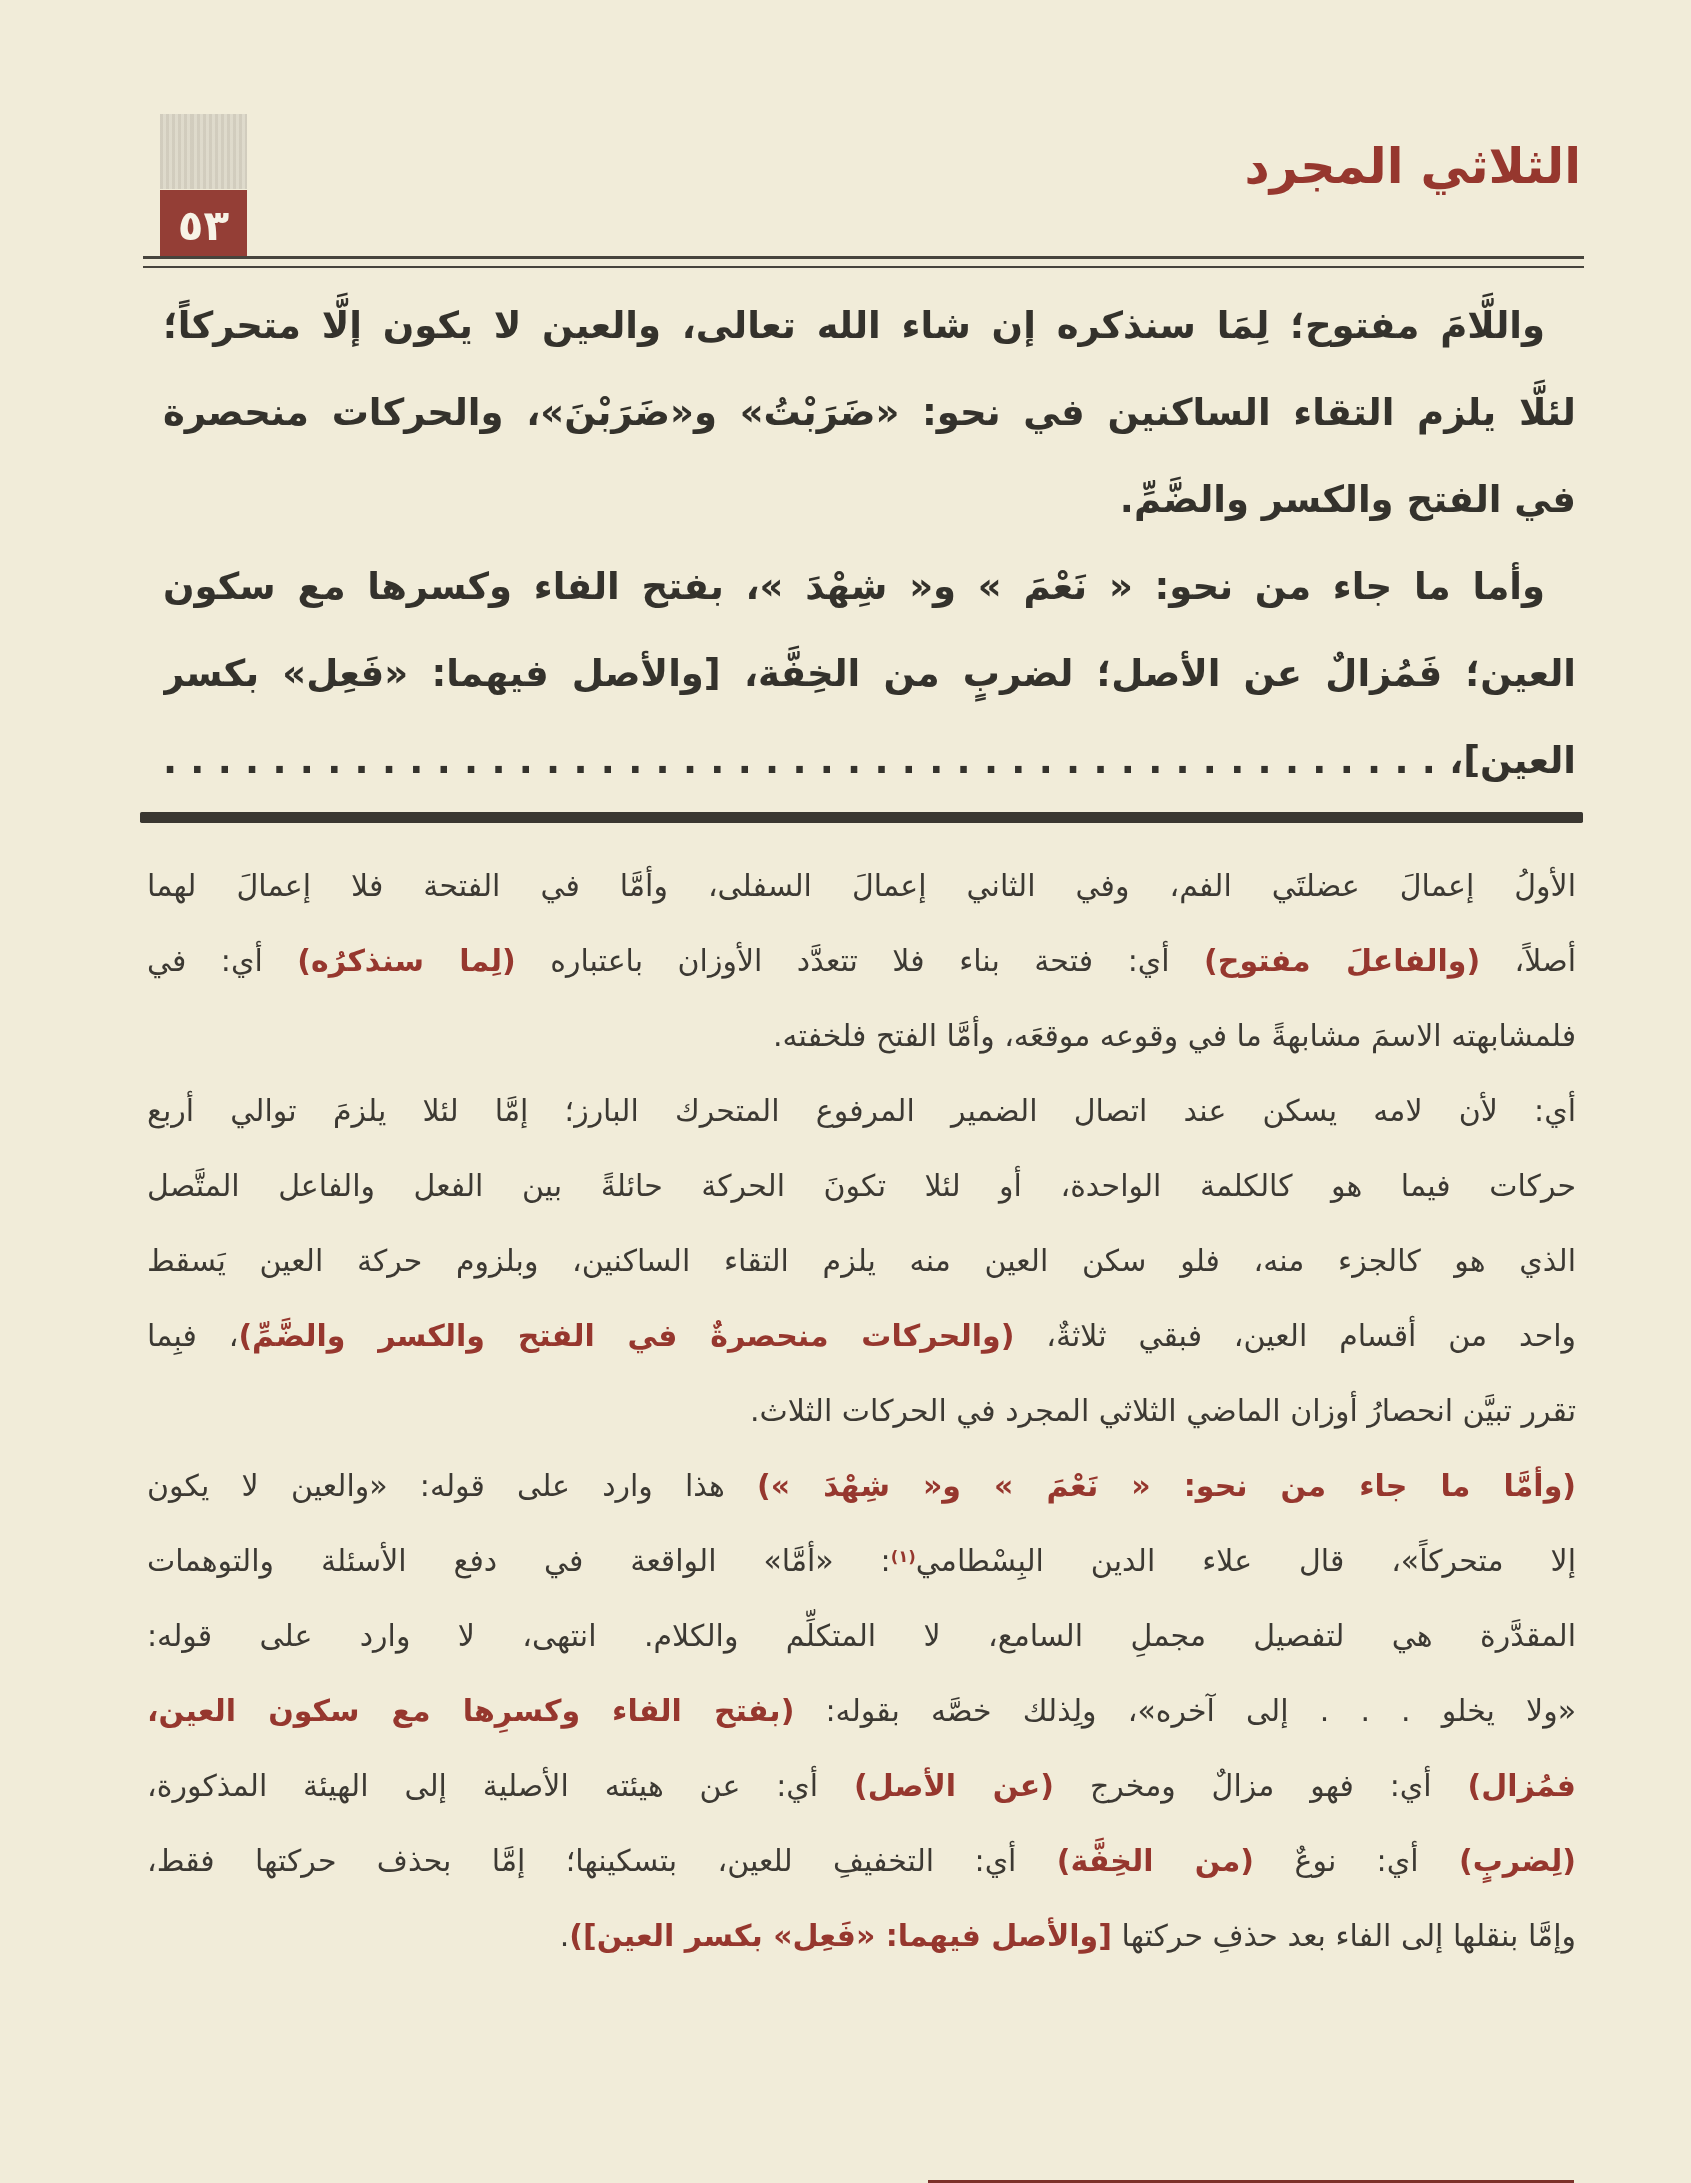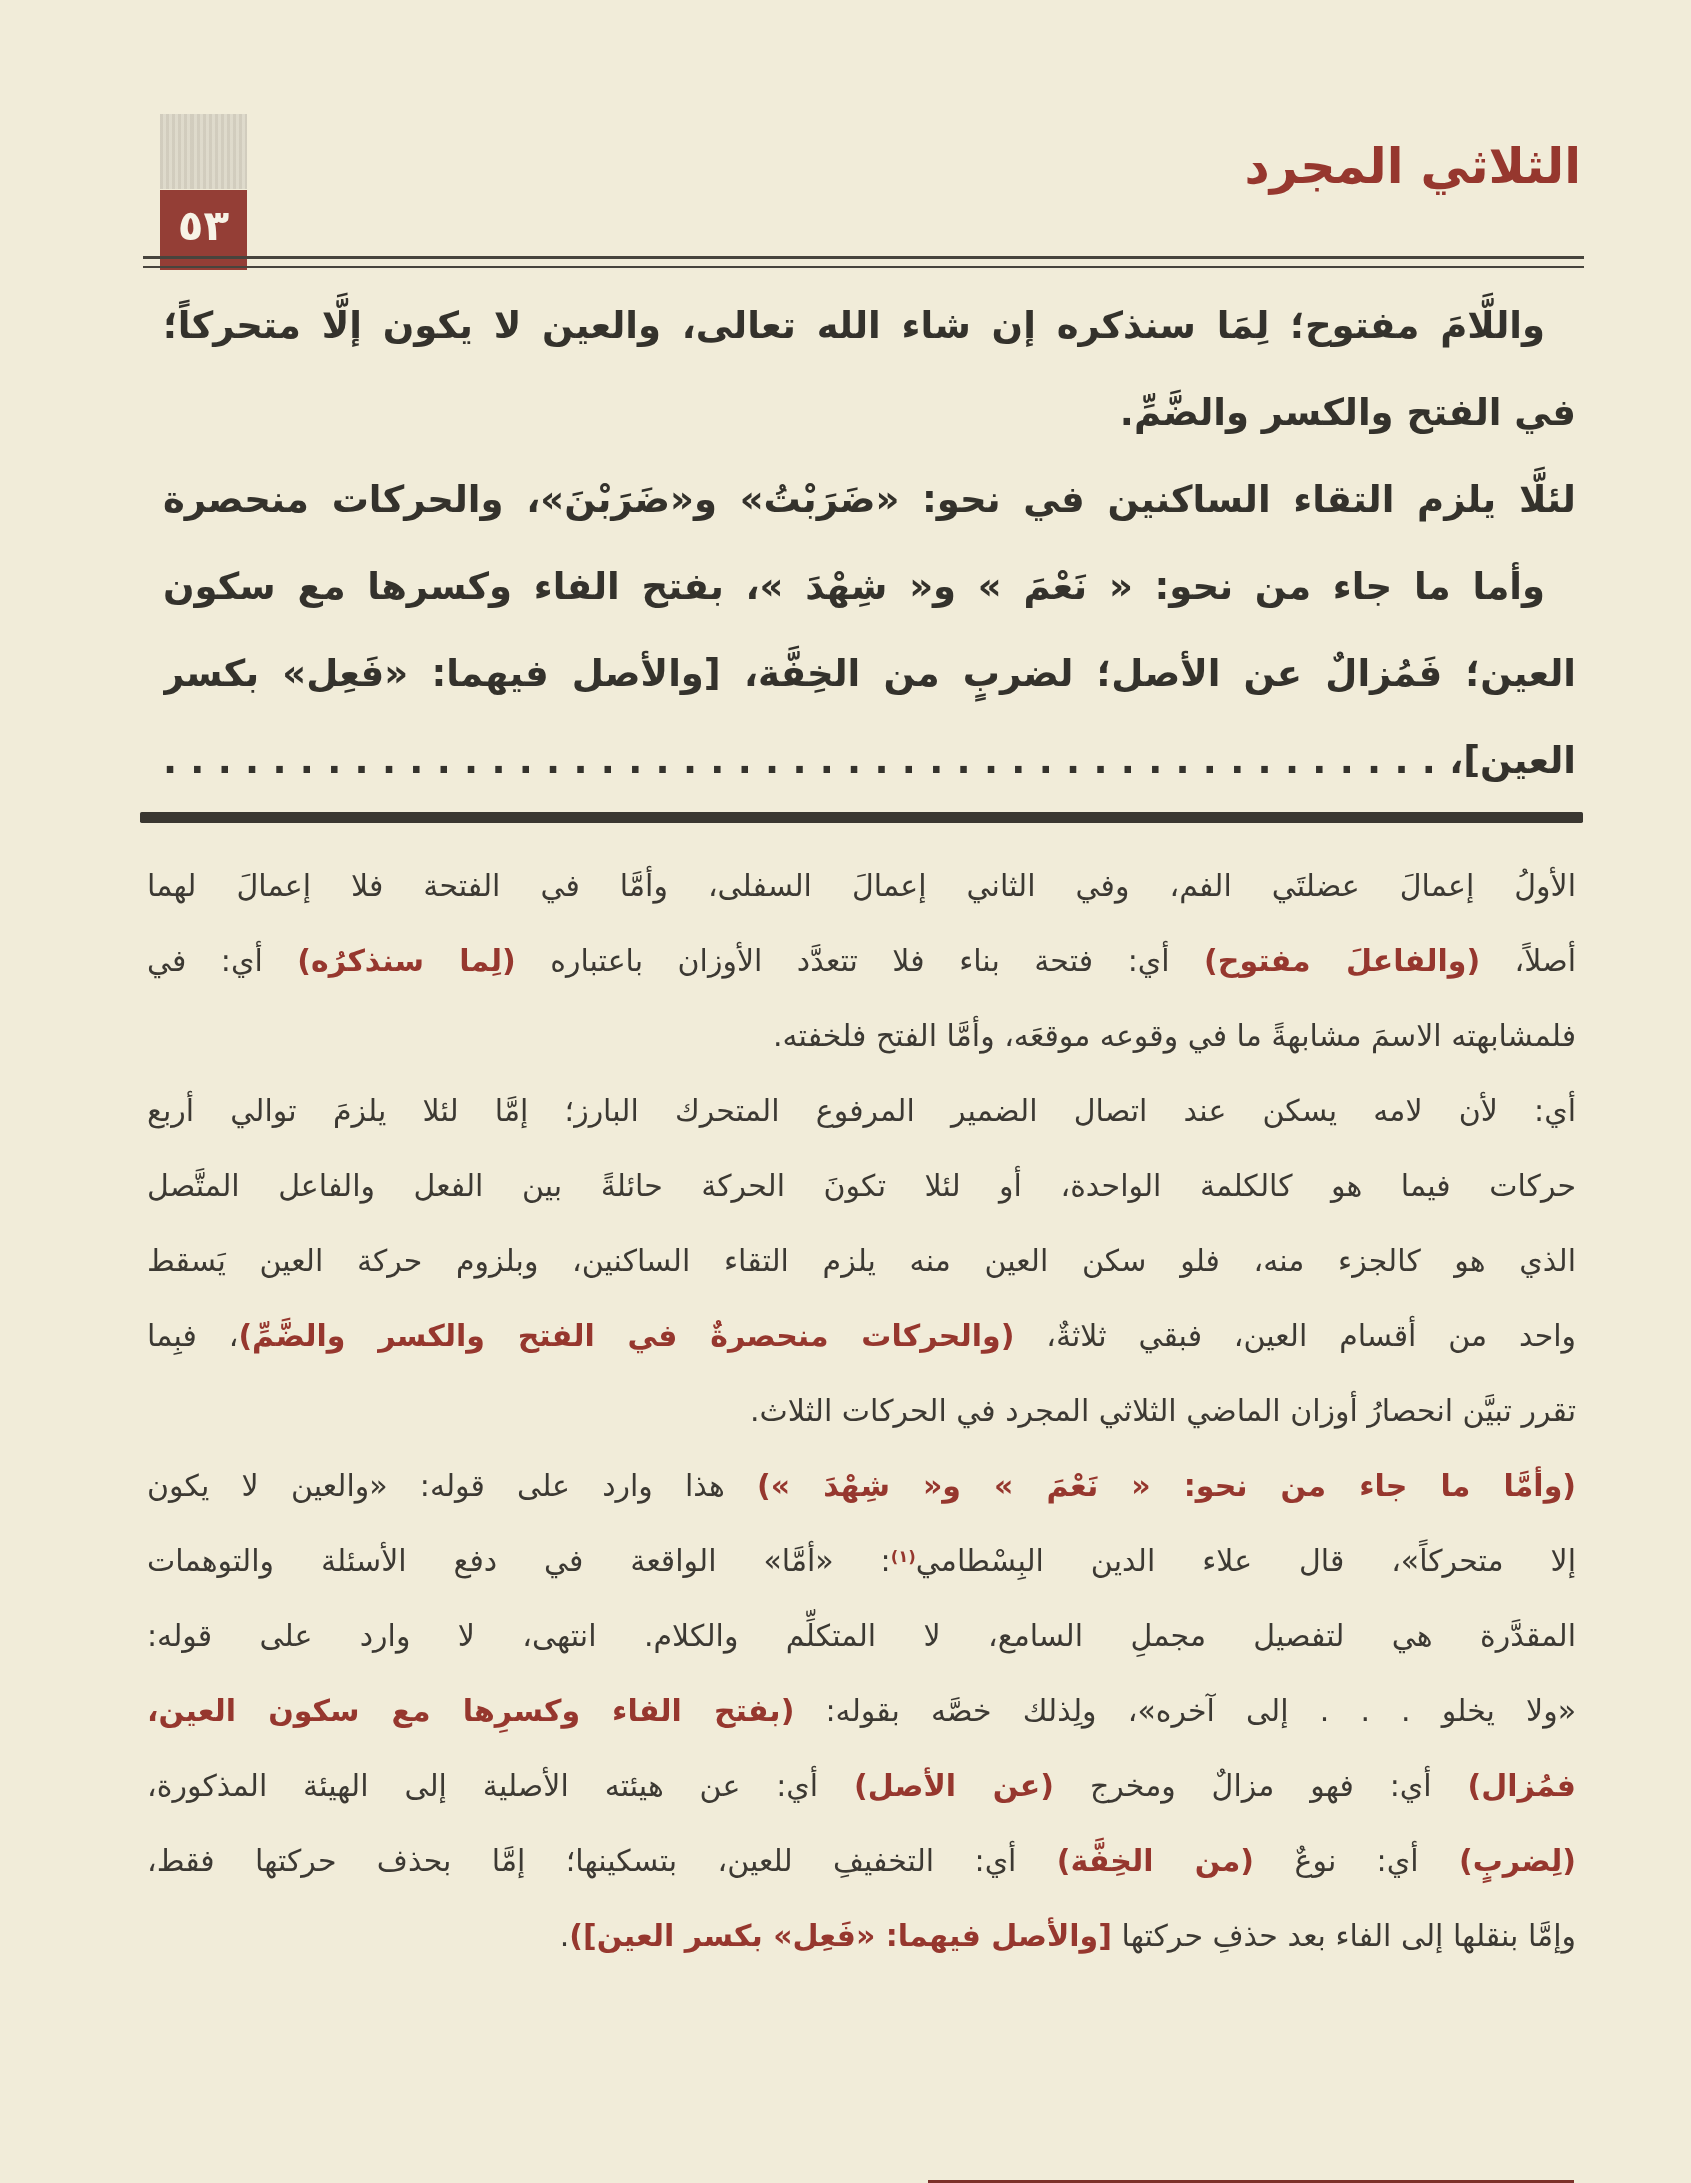--- a/index.html
+++ b/index.html
@@ -4,21 +4,21 @@
 <style>
   html,body{margin:0;padding:0;background:#e6e1cf;}
   .page{
     position:relative;width:1692px;height:2515px;overflow:hidden;
     background:var(--paper,#f1ecd9);
     font-family:"DejaVu Sans",sans-serif;direction:rtl;
   }
   
   .edge-shadow{position:absolute;top:114px;left:161px;width:87px;height:75px;
     background:repeating-linear-gradient(90deg,#ccc7b9 0 3.1px,#dbd7c9 3.1px 6.1px);opacity:.85;}
-  .pagenum-box{position:absolute;top:190px;left:161px;width:87px;height:80px;
+  .pagenum-box{position:absolute;top:190px;left:161px;width:87px;height:69px;
     background:var(--redbox,#943e36);color:#f7f3e6;font-size:42px;font-weight:bold;
     text-align:center;line-height:72px;}
   .header-title{position:absolute;top:117px;right:110px;height:100px;line-height:100px;
     font-size:49px;font-weight:bold;color:var(--red,#96372e);}
   .double-rule{position:absolute;top:256px;left:144px;right:107px;height:7.4px;
     border-top:3.9px solid #47443d;border-bottom:2.6px solid #47443d;}
   
   .tline{text-align:justify;text-align-last:justify;overflow:hidden;}
   .tline.end{text-align-last:right;}
   .tline.indent{text-indent:31px;}
@@ -43,22 +43,22 @@
   <div class="pagenum-box">
     <span>٥٣</span>
   </div>
 
   <div class="header-title">الثلاثي المجرد</div>
 
   <div class="double-rule"></div>
 
   <div class="matn">
       <div class="tline indent"><span class="">واللَّامَ مفتوح؛ لِمَا سنذكره إن شاء الله تعالى، والعين لا يكون إلَّا متحركاً؛</span></div>
+      <div class="tline"><span class="">لئلَّا يلزم التقاء الساكنين في نحو: «ضَرَبْتُ» و«ضَرَبْنَ»، والحركات منحصرة</span></div>
       <div class="tline end"><span class="">في الفتح والكسر والضَّمِّ.</span></div>
-      <div class="tline"><span class="">لئلَّا يلزم التقاء الساكنين في نحو: «ضَرَبْتُ» و«ضَرَبْنَ»، والحركات منحصرة</span></div>
       <div class="tline indent"><span class="">وأما ما جاء من نحو: « نَعْمَ » و« شِهْدَ »، بفتح الفاء وكسرها مع سكون</span></div>
       <div class="tline"><span class="">العين؛ فَمُزالٌ عن الأصل؛ لضربٍ من الخِفَّة، [والأصل فيهما: «فَعِل» بكسر</span></div>
       <div class="tline end"><span class="">العين]، </span><span class="dots ">. . . . . . . . . . . . . . . . . . . . . . . . . . . . . . . . . . . . . . . . . . . . . . . . . .</span></div>
     </div>
 
   <div class="divider"></div>
 
   <div class="commentary">
       <div class="tline"><span class="">الأولُ إعمالَ عضلتَي الفم، وفي الثاني إعمالَ السفلى، وأمَّا في الفتحة فلا إعمالَ لهما</span></div>
       <div class="tline"><span class="">أصلاً، </span><span class="red ">(والفاعلَ مفتوح)</span><span class=""> أي: فتحة بناء فلا تتعدَّد الأوزان باعتباره </span><span class="red ">(لِما سنذكرُه)</span><span class=""> أي: في</span></div>

